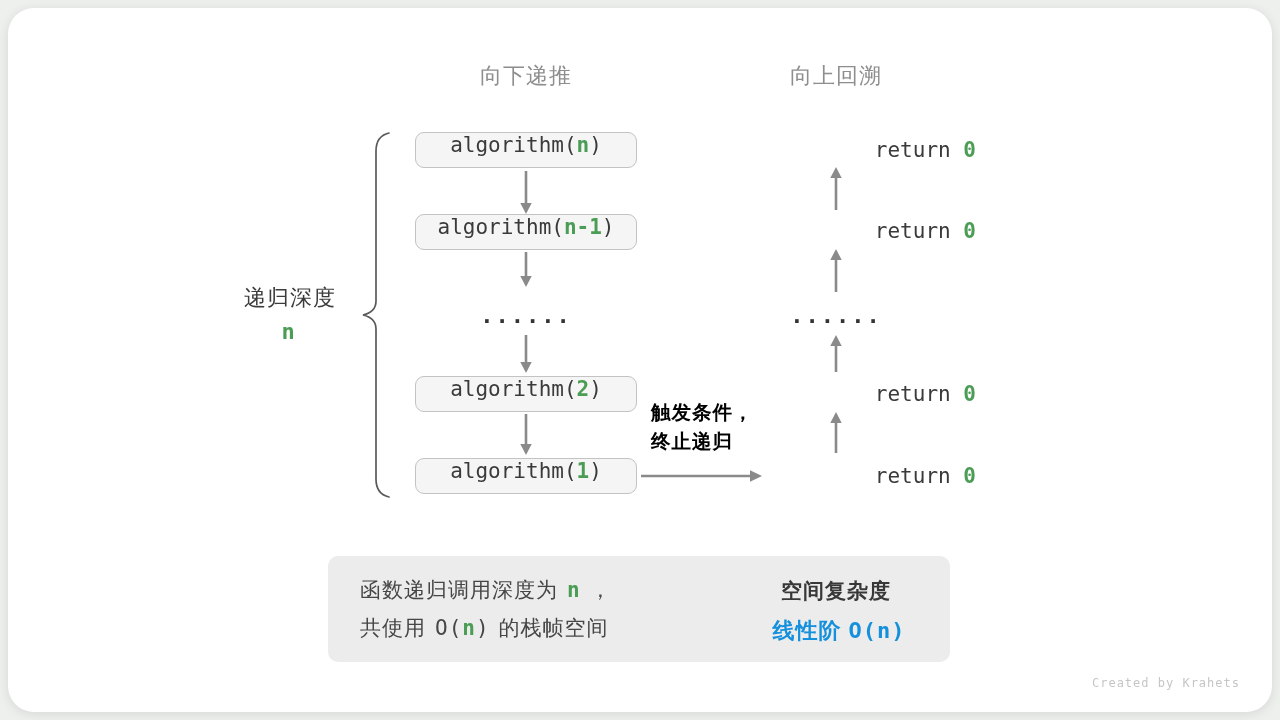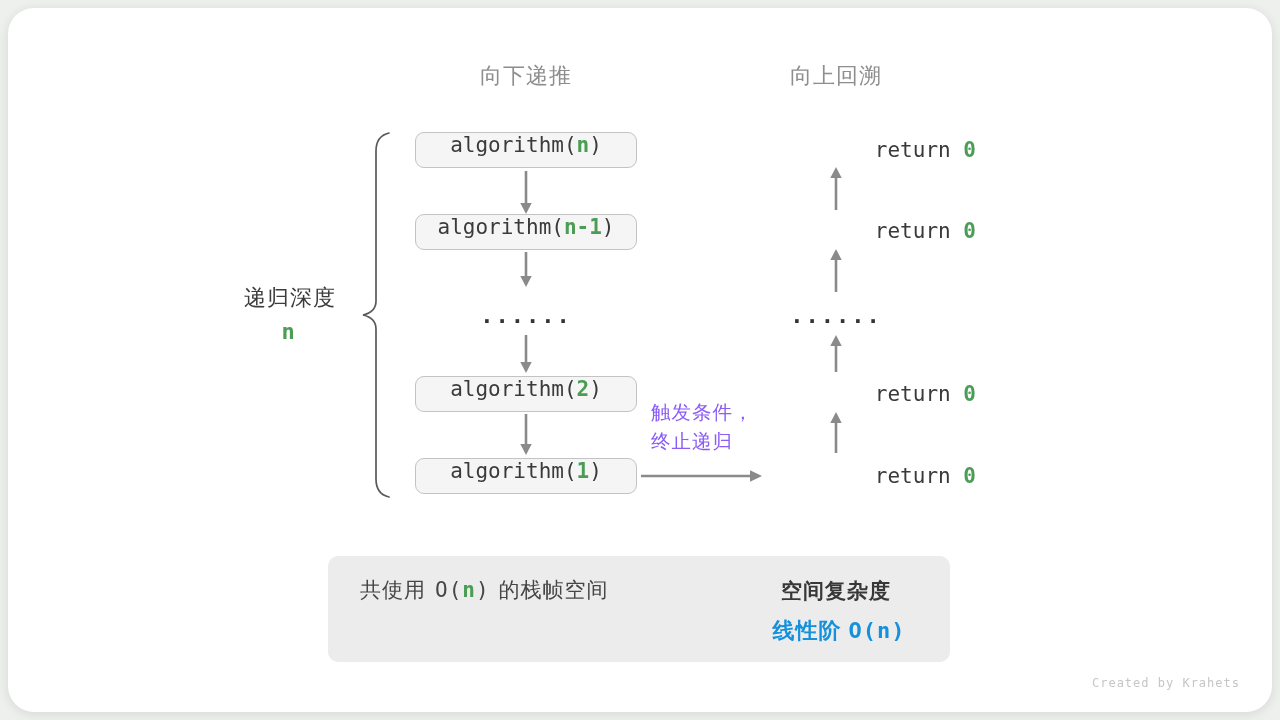--- a/index.html
+++ b/index.html
@@ -13,21 +13,21 @@
   .callbox{left:415px;width:222px;height:36px;background:#f5f5f5;border:1.5px solid #c3c3c3;
            border-radius:9px;display:flex;justify-content:center;
            font-size:21px;color:#3a3a3a;font-weight:500;box-sizing:border-box;}
   .ret{left:776px;width:200px;display:flex;justify-content:flex-end;font-size:21px;
        color:#3a3a3a;font-weight:500;}
   .pre{white-space:pre;}
   .green{color:#4b9d55;font-weight:700;}
   .dots{font-size:22px;font-weight:700;color:#343434;letter-spacing:2px;line-height:25px;}
   .depth-label{font-size:22px;color:#3c3c3c;letter-spacing:1px;}
   .depth-n{font-size:22px;}
-  .trigger{left:651px;top:398px;font-size:19.5px;font-weight:400;color:#8b5cf6;line-height:29px;letter-spacing:1px;}
+  .trigger{left:651px;top:398px;font-size:19.5px;font-weight:700;color:#000000;line-height:29px;letter-spacing:1px;}
   .summary{left:328px;top:556px;width:622px;height:106px;background:#ececec;border-radius:10px;}
   .sum-left{left:360px;top:571px;font-size:21px;color:#464646;line-height:37px;letter-spacing:1px;}
   .sum-left .code{font-size:21px;}
   .npad{margin:0 9px;}
   .sum-title{top:577px;left:836px;font-size:21px;font-weight:700;color:#383838;letter-spacing:1px;}
   .sum-result{top:616px;left:839px;font-size:22px;font-weight:700;color:#1590dd;letter-spacing:1px;}
   .sum-result .code{font-size:22px;font-weight:700;}
   .credit{right:40px;top:676px;font-family:"DejaVu Sans Mono","Liberation Mono",monospace;
           font-size:12px;color:#c6c6c6;letter-spacing:1px;}
   svg.overlay{position:absolute;left:0;top:0;pointer-events:none;}
@@ -132,20 +132,21 @@
   <div class="abs cx depth-label" style="left:290px;top:283px;">递归深度</div>
   <div class="abs cx code green depth-n" style="left:288px;top:319px;">n</div>
 
   <div class="abs trigger">
     <div>触发条件，</div>
     <div>终止递归</div>
   </div>
 
   <div class="abs summary"></div>
   <div class="abs sum-left">
+    <div><span>函数递归调用深度为</span><span class="code green npad">n</span><span>，</span></div>
     <div><span>共使用</span><span class="code npad"><span>O(</span><span class="green">n</span><span>)</span></span><span>的栈帧空间</span></div>
   </div>
   <div class="abs cx sum-title">空间复杂度</div>
   <div class="abs cx sum-result">
     <span>线性阶 </span><span class="code">O(n)</span>
   </div>
 
   <div class="abs credit">Created by Krahets</div>
 </div>
 

